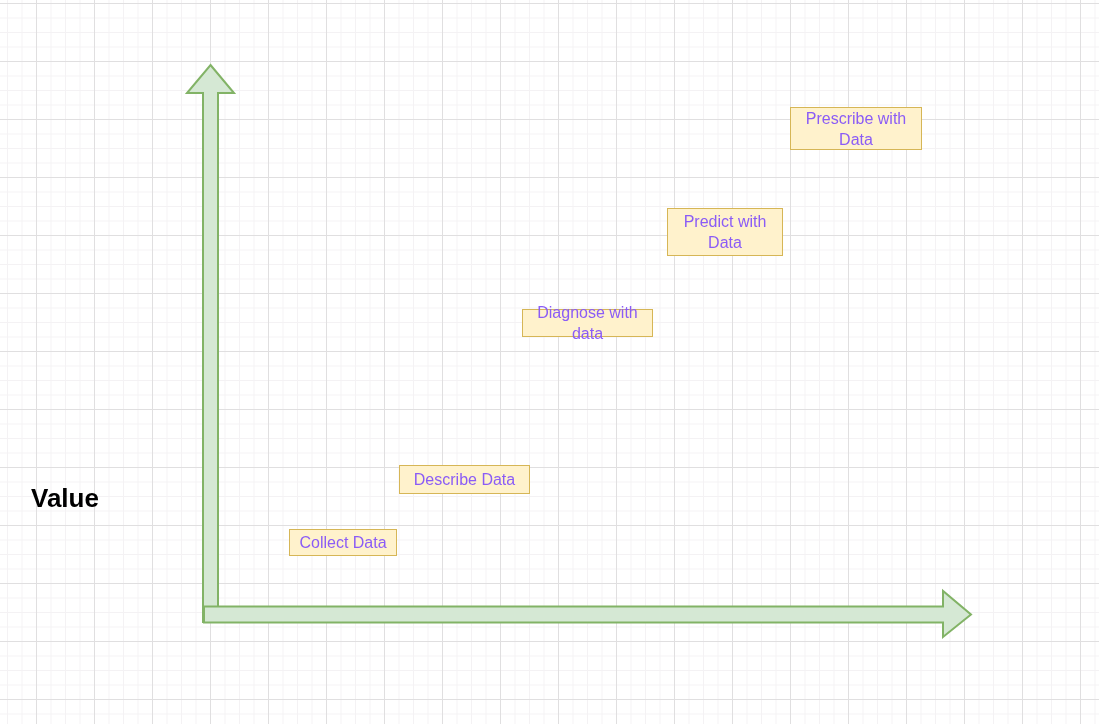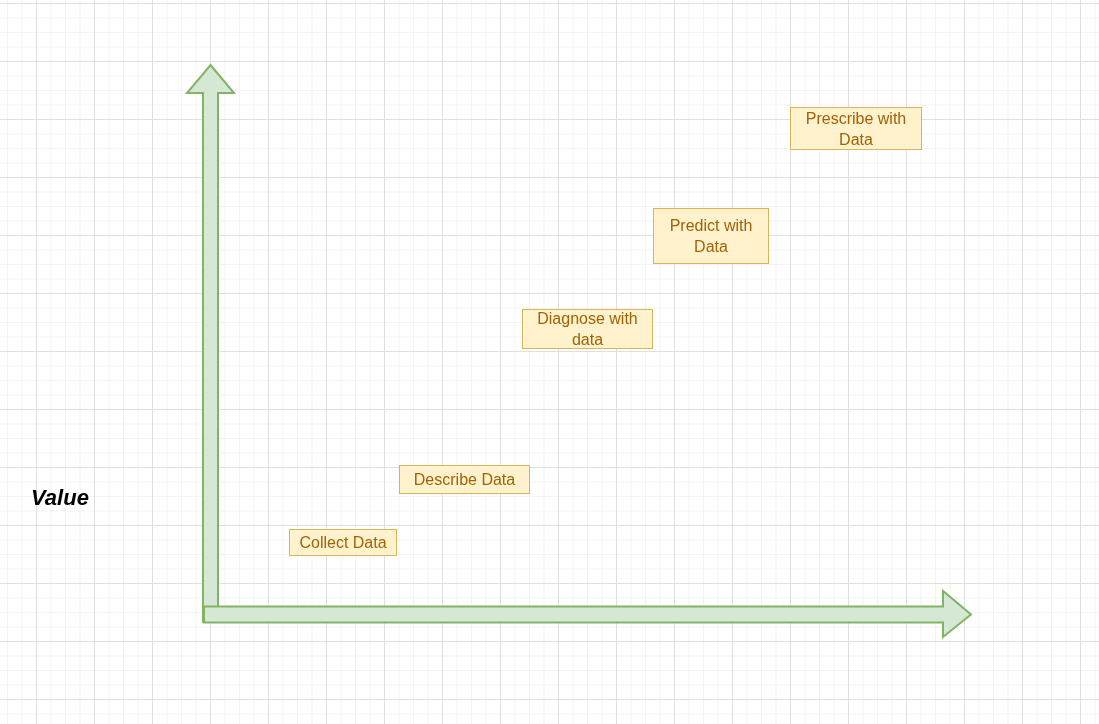--- a/index.html
+++ b/index.html
@@ -34,40 +34,39 @@
     fill: #d5e8d4;
     stroke: #82b366;
     stroke-width: 2;
     stroke-linejoin: miter;
   }
   .node {
     position: absolute;
     box-sizing: border-box;
     background: #fff2cc;
     border: 1.5px solid #d6b656;
-    color: #a16207;
+    color: #8b5cf6;
     font-size: 16px;
     line-height: 21px;
     display: flex;
     align-items: center;
     justify-content: center;
     text-align: center;
     white-space: pre-line;
   }
   #node-collect   { left: 289px; top: 529px; width: 108px; height: 27px; }
   #node-describe  { left: 399px; top: 419px; width: 131px; height: 29px; margin-top: 46px; }
-  #node-diagnose  { left: 522px; top: 309px; width: 131px; height: 40px; }
-  #node-predict   { left: 653px; top: 208px; width: 116px; height: 56px; }
+  #node-diagnose  { left: 522px; top: 309px; width: 131px; height: 28px; }
+  #node-predict   { left: 667px; top: 208px; width: 116px; height: 48px; }
   #node-prescribe { left: 790px; top: 107px; width: 132px; height: 43px; }
   .axis-label {
     position: absolute;
     color: #000000;
-    font-size: 22px;
+    font-size: 26px;
     font-weight: bold;
-    font-style: italic;
     line-height: 30px;
     white-space: nowrap;
   }
   #label-value      { left: 31px;  top: 483px; }
   #label-complexity { left: 548px; top: 670px; }
 </style>
 </head>
 <body>
 
 <div class="canvas">

